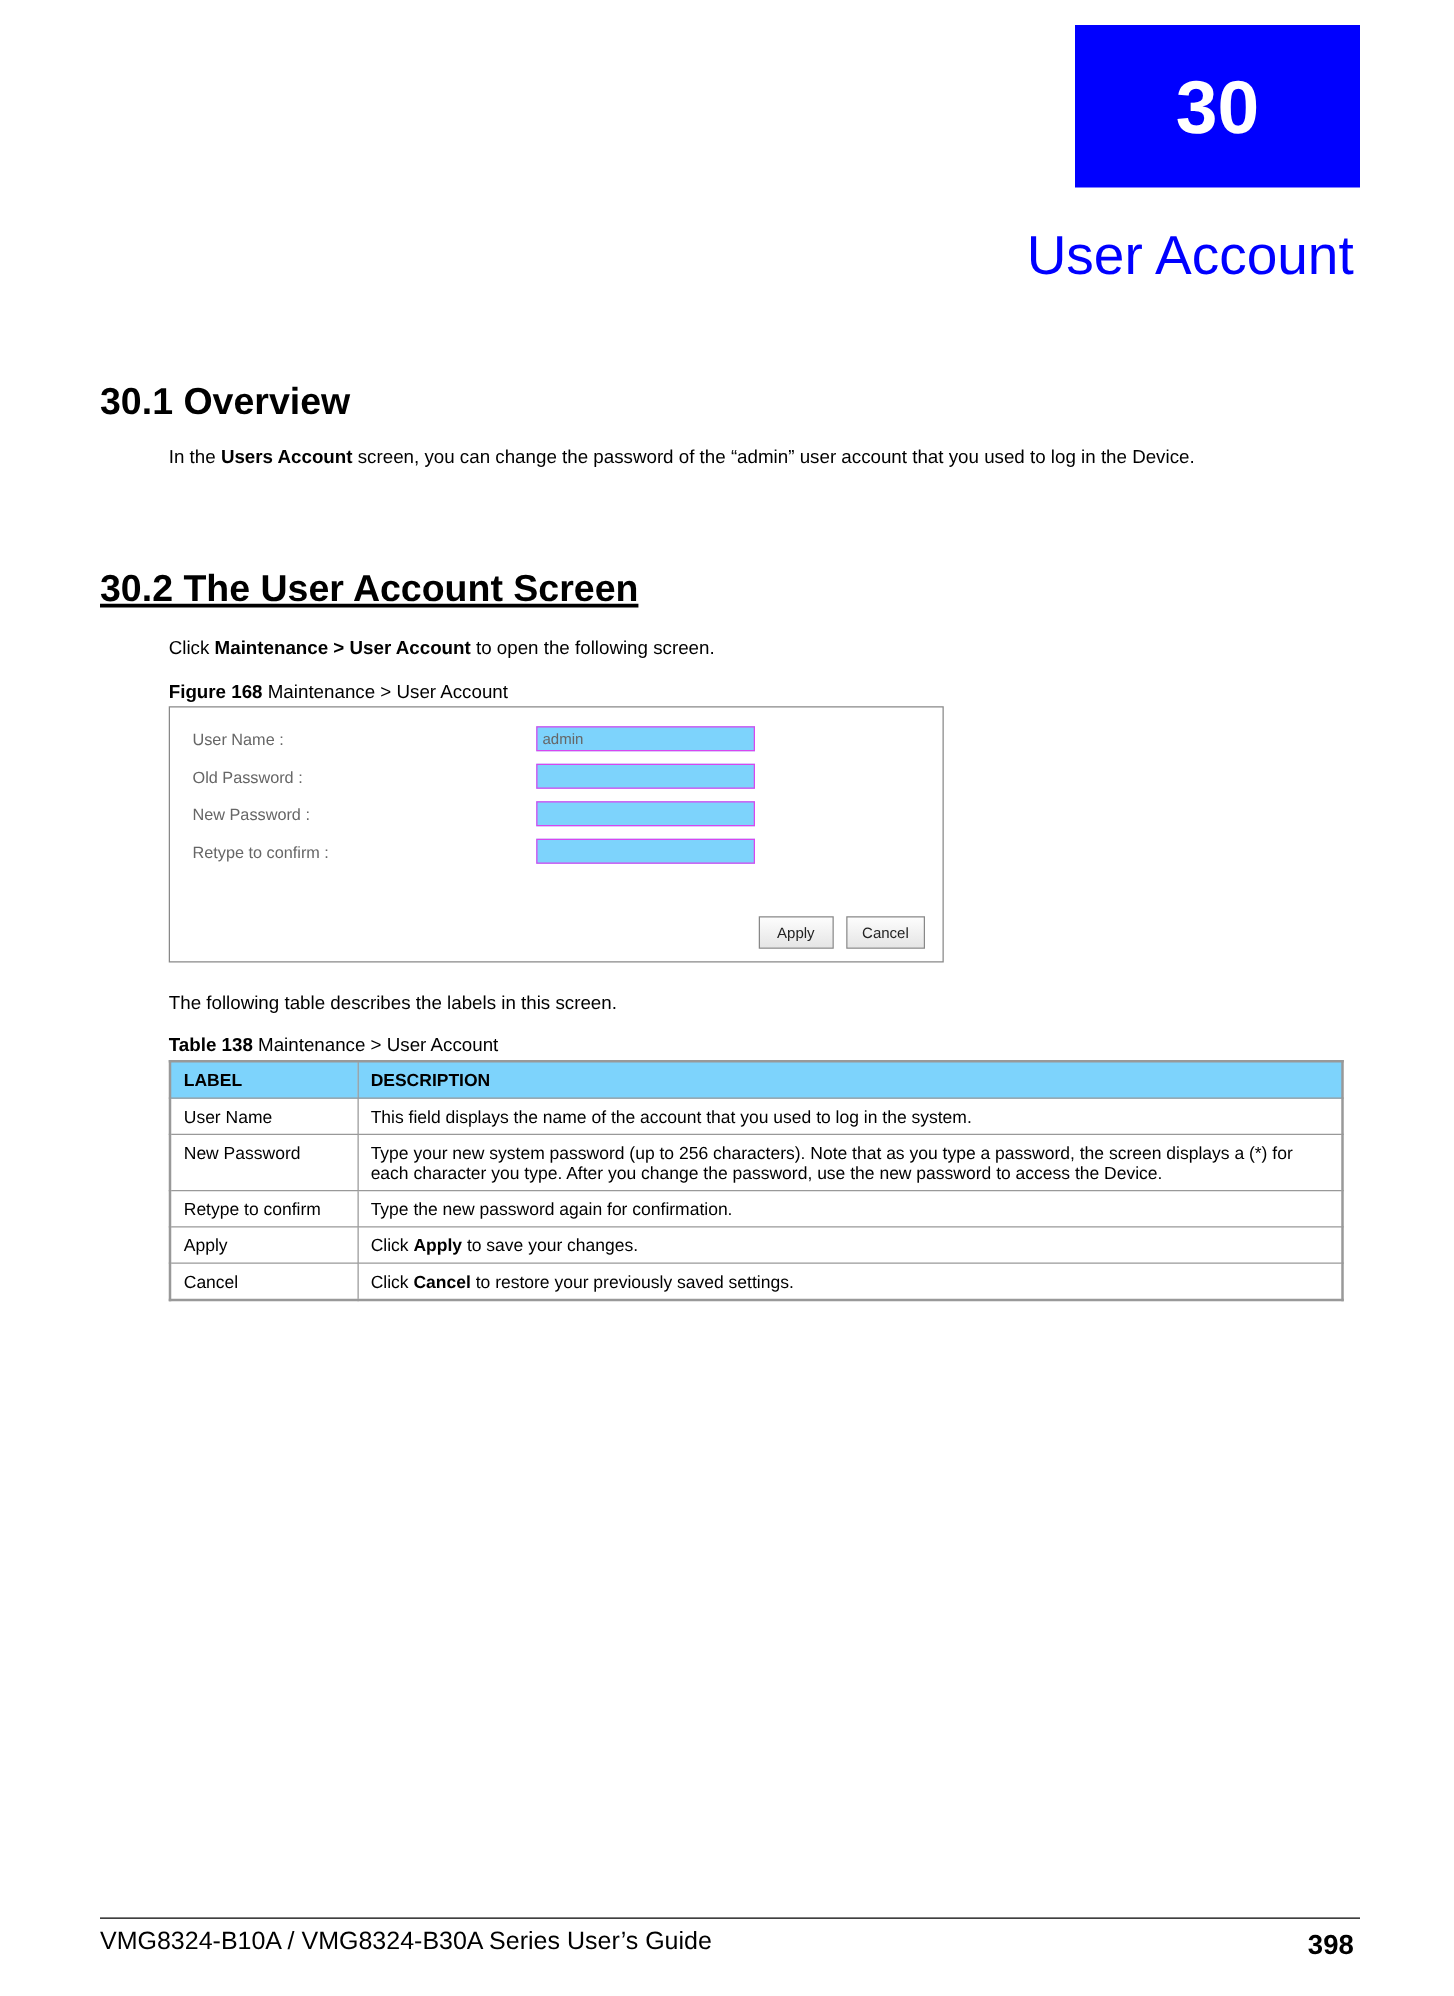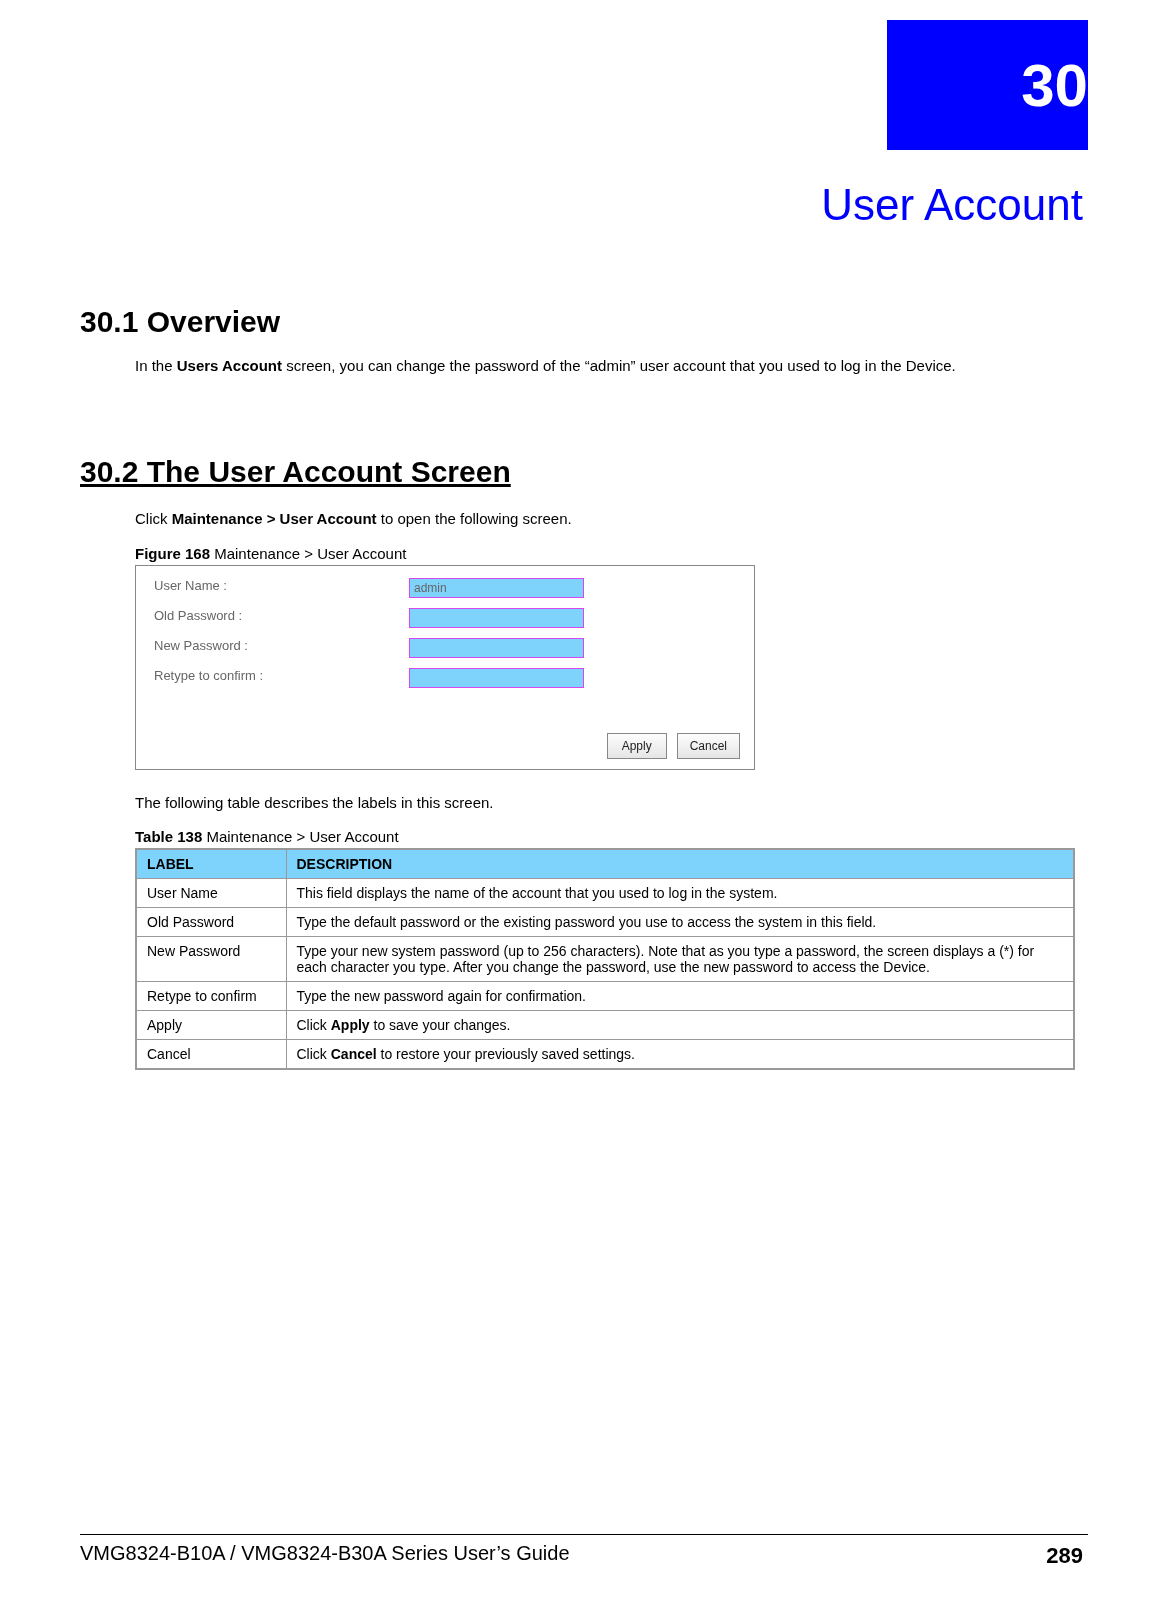--- a/index.html
+++ b/index.html
@@ -8,26 +8,26 @@
       width: 1163px;
       height: 1597px;
       position: relative;
       background: #fff;
       color: #000;
     }
     .chapter-badge {
       position: absolute;
       top: 20px;
       right: 75px;
-      width: 201px;
+      width: 228px;
       height: 130px;
       background: #0000ff;
       display: flex;
       align-items: center;
-      justify-content: flex-end;
+      justify-content: center;
     }
     .chapter-number {
       color: #fff;
       font-size: 60px;
       font-weight: bold;
     }
     .chapter-title {
       position: absolute;
       top: 180px;
       right: 80px;
@@ -59,23 +59,24 @@
       width: 620px;
       height: 205px;
       border: 1px solid #888;
       background: #fff;
       padding: 12px 18px 10px 18px;
       font-size: 13px;
       color: #555;
     }
     .form-row {
       display: flex;
-      align-items: flex-start;
+      align-items: center;
       height: 26px;
       margin-bottom: 4px;
+      gap: 20px;
     }
     .form-label { width: 255px; color: #666; font-size: 13px; }
     .form-input {
       width: 175px;
       height: 20px;
       border: 1px solid #d946ef;
       background: #7dd3fc;
       font-size: 12px;
       padding: 0 4px;
       color: #666;
@@ -192,24 +193,20 @@
       <th class="col-label">LABEL</th>
       <th>DESCRIPTION</th>
     </tr>
   </thead>
   <tbody>
     <tr>
       <td>User Name</td>
       <td>This field displays the name of the account that you used to log in the system.</td>
     </tr>
     <tr>
-      <td>Old Password</td>
-      <td>Type the default password or the existing password you use to access the system in this field.</td>
-    </tr>
-    <tr>
       <td>New Password</td>
       <td>Type your new system password (up to 256 characters). Note that as you type a password, the screen displays a (*) for each character you type. After you change the password, use the new password to access the Device.</td>
     </tr>
     <tr>
       <td>Retype to confirm</td>
       <td>Type the new password again for confirmation.</td>
     </tr>
     <tr>
       <td>Apply</td>
       <td>
@@ -220,13 +217,13 @@
       <td>Cancel</td>
       <td>
         <span>Click </span><span class="bold">Cancel</span><span> to restore your previously saved settings.</span>
       </td>
     </tr>
   </tbody>
 </table>
 
 <div class="footer-line"></div>
 <div class="footer-left">VMG8324-B10A / VMG8324-B30A Series User’s Guide</div>
-<div class="footer-right">289</div>
+<div class="footer-right">398</div>
 
 </body></html>

